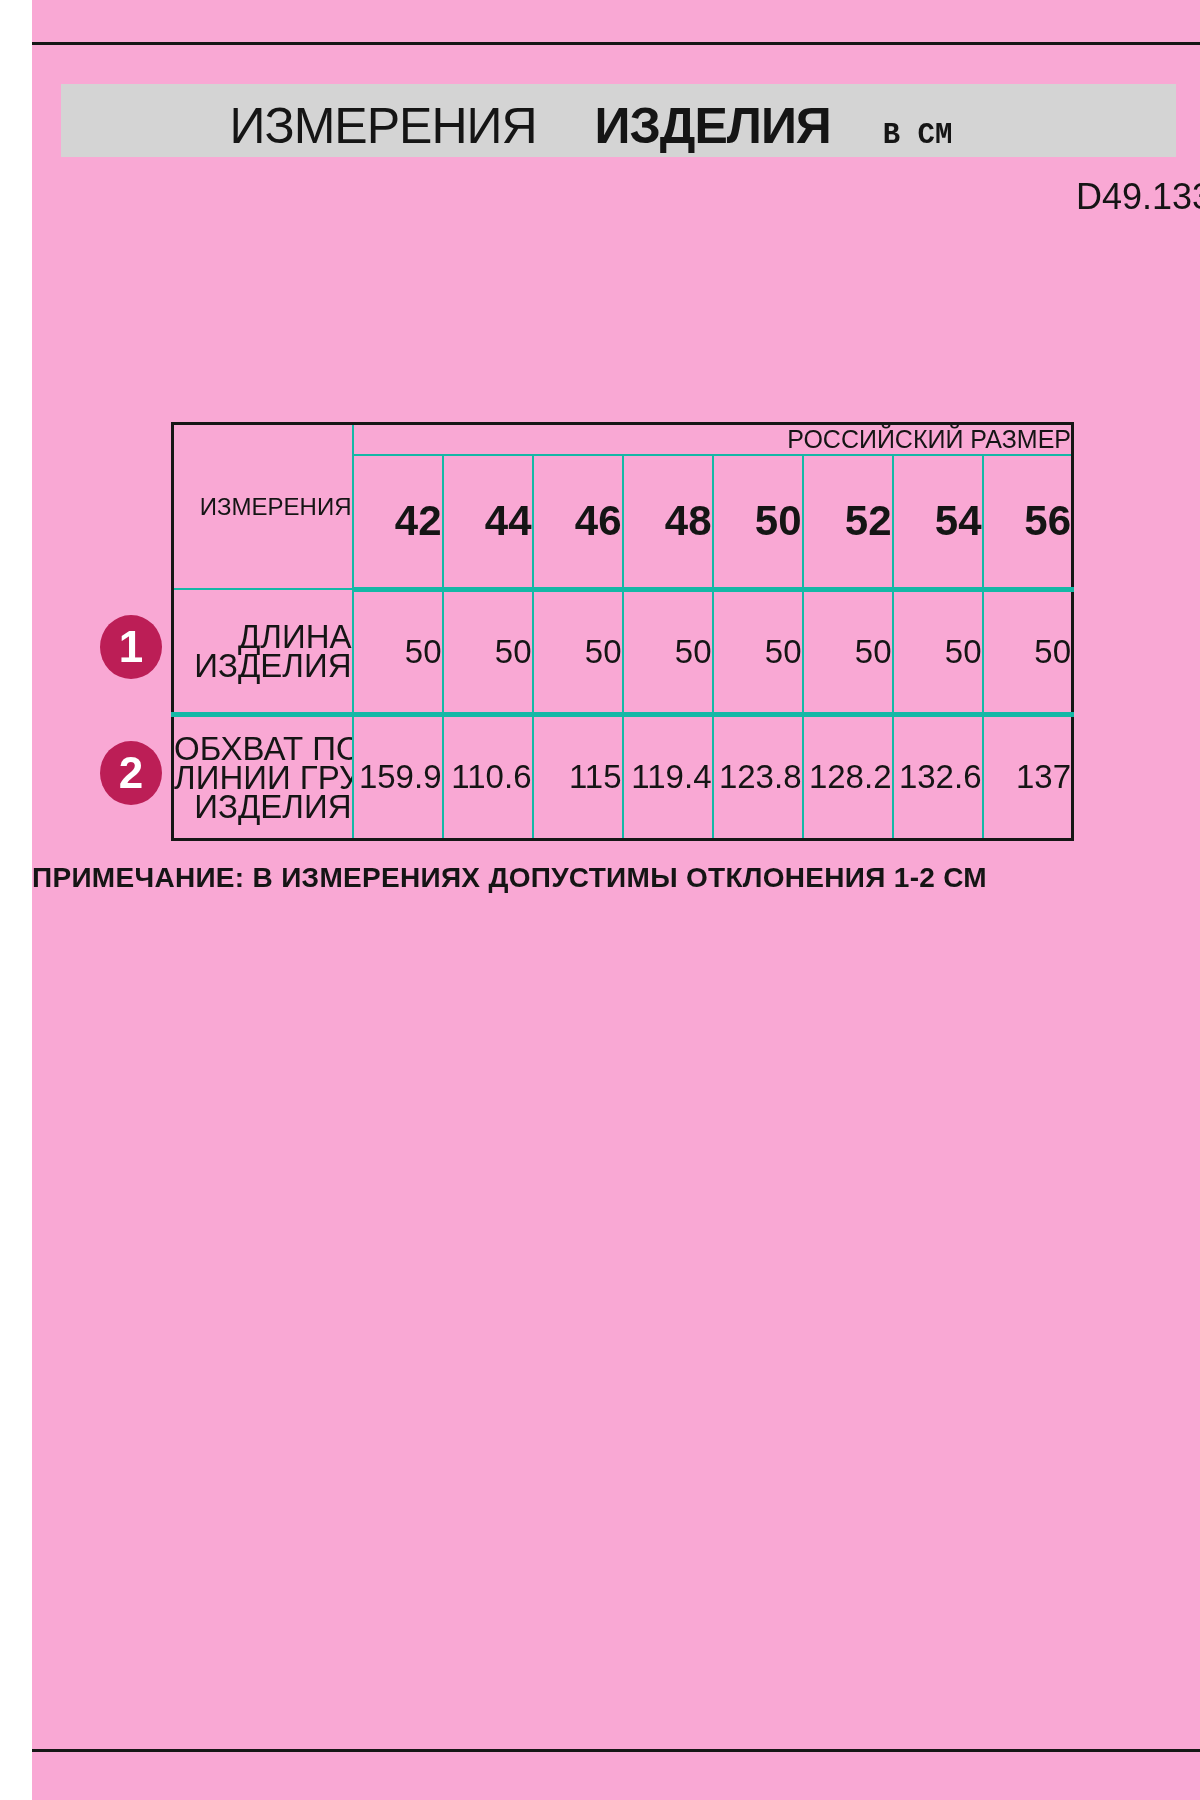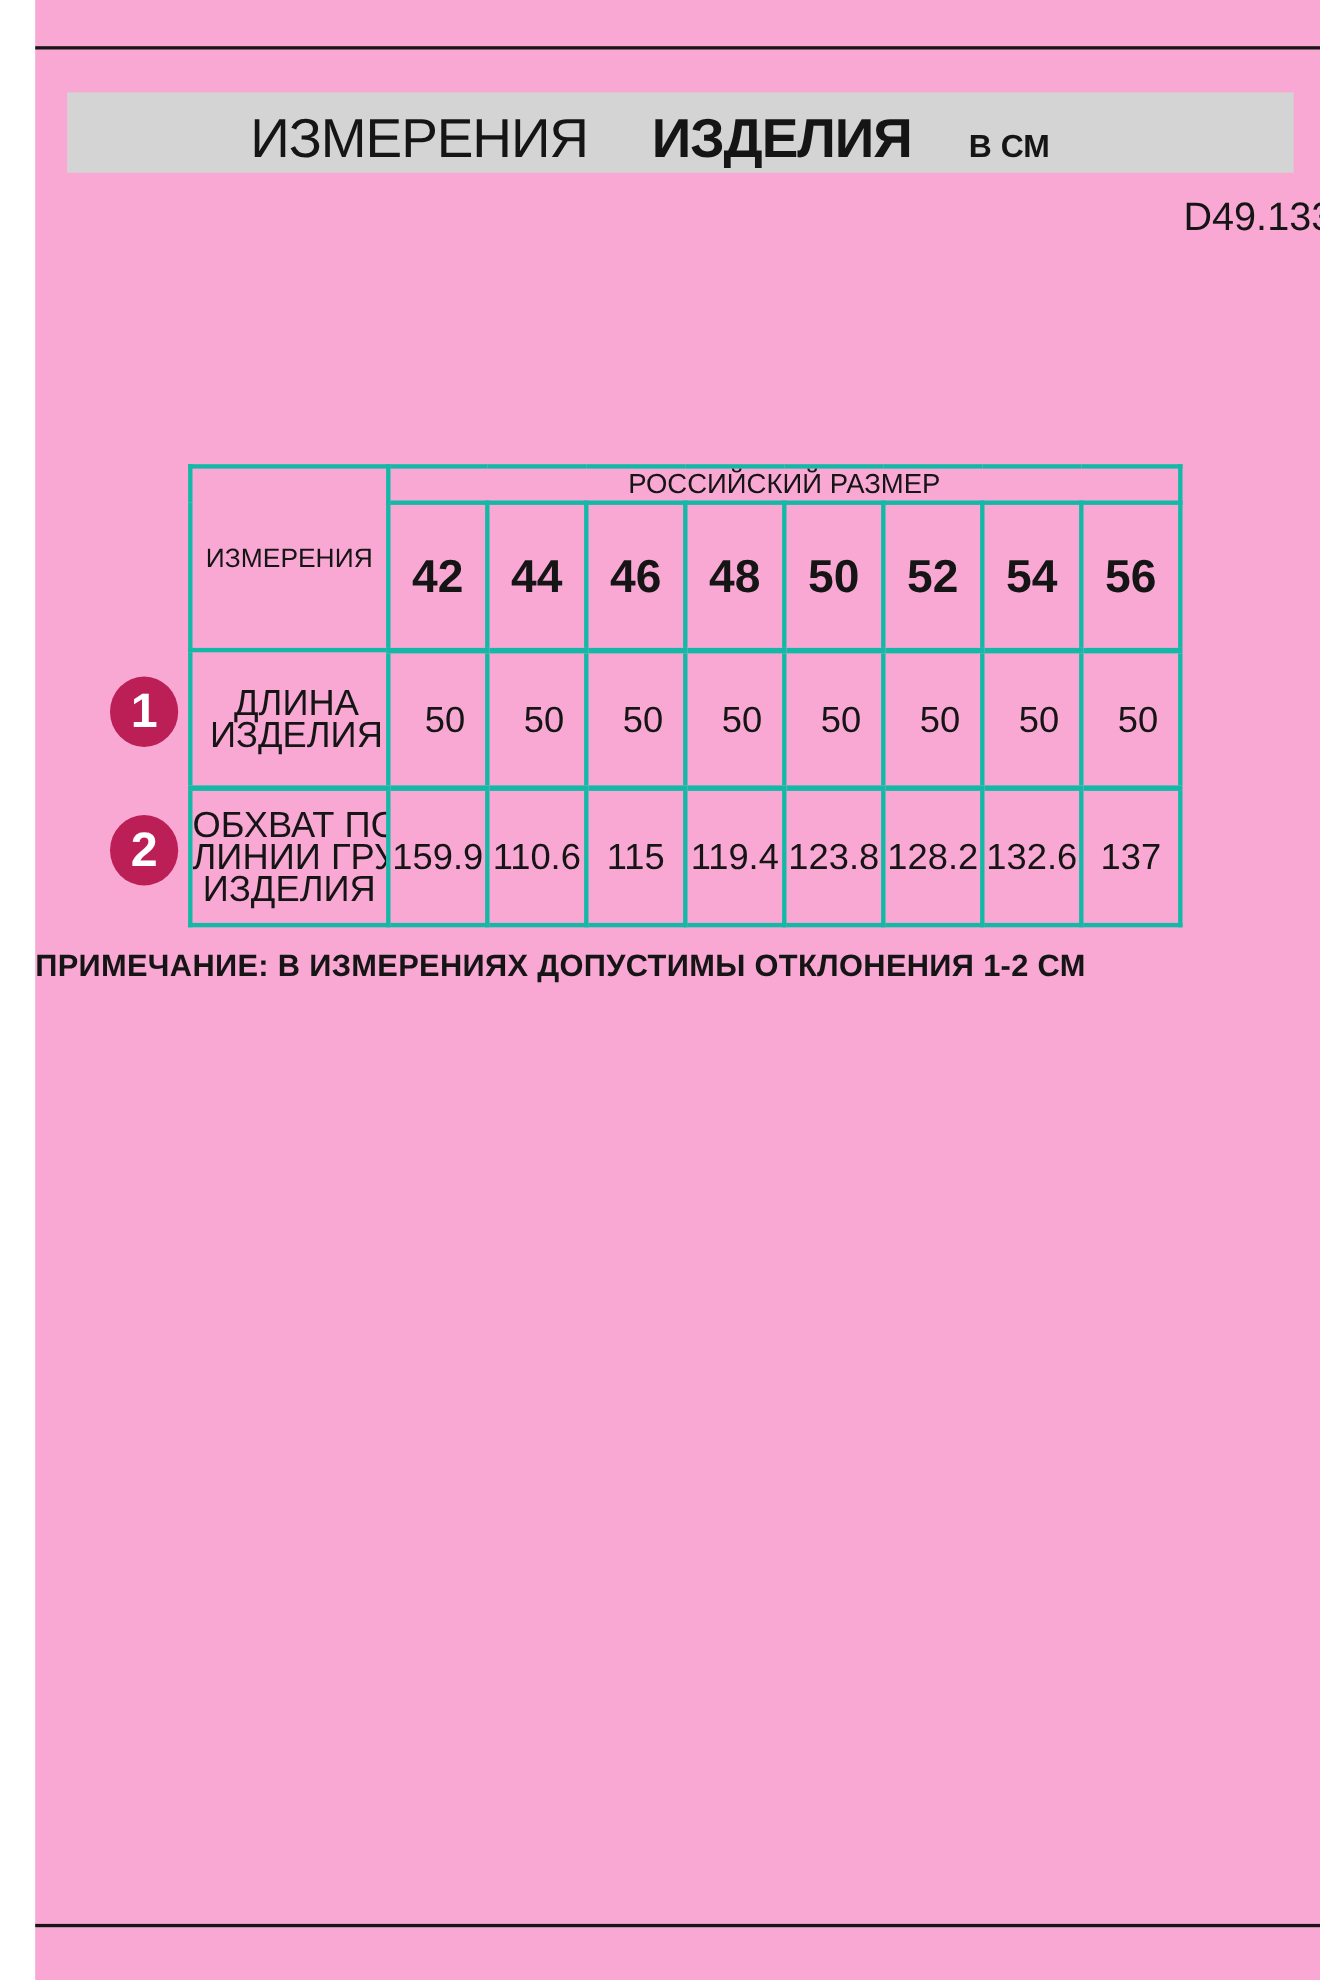--- a/index.html
+++ b/index.html
@@ -19,40 +19,40 @@
   .border-bottom { position: absolute; left: 0; top: 1749px; width: 1200px; height: 3px; background: #161616; }
 
   
   .band {
     position: absolute; left: 29px; top: 84px; width: 1115px; height: 73px;
     display: flex; align-items: baseline; justify-content: center;
     padding-top: 13px; padding-right: 55px;
   }
   .band .w1 { font-size: 50px; font-weight: 400; letter-spacing: -1px; }
   .band .w2 { font-size: 50px; font-weight: 700; margin-left: 58px; letter-spacing: -1px; }
-  .band .unit { font-size: 29px; font-weight: 700; margin-left: 52px; letter-spacing: 0px; }
+  .band .unit { font-size: 29px; font-weight: 700; margin-left: 52px; letter-spacing: 0px; font-family: Liberation Mono, monospace; }
 
   .code {
     position: absolute; left: 0; top: 176px; width: 1180px;
     text-align: right; font-size: 36px; font-weight: 400;
   }
   .desc {
     position: absolute; left: 0; top: 224px; width: 1180px;
     text-align: center; font-size: 27px; line-height: 33px; font-weight: 400;
   }
 
   
   .size-table {
     position: absolute; left: 139px; top: 422px; width: 900px;
     border-collapse: collapse; table-layout: fixed;
     border: 3px solid #161616;
   }
   .size-table td {
-    border: 4px solid #14b8a6;
-    text-align: center; vertical-align: middle;
+    border: 2px solid #14b8a6;
+    text-align: right; vertical-align: middle;
     padding: 0; overflow: hidden; white-space: nowrap;
   }
   .gh-cell   { font-size: 25px; font-weight: 400; height: 29px; }
   .corner    { font-size: 24px; font-weight: 400; border-bottom-width: 5px; white-space: normal; }
   .sizes-row td { font-size: 42px; font-weight: 700; height: 134px; border-bottom-width: 5px; }
   .data-row td  { font-size: 33px; height: 125px; }
   .data-row.thick td { border-bottom-width: 5px; padding-left: 13px; }
   .row-label { font-size: 24px; line-height: 29px; font-weight: 400; }
 
   

